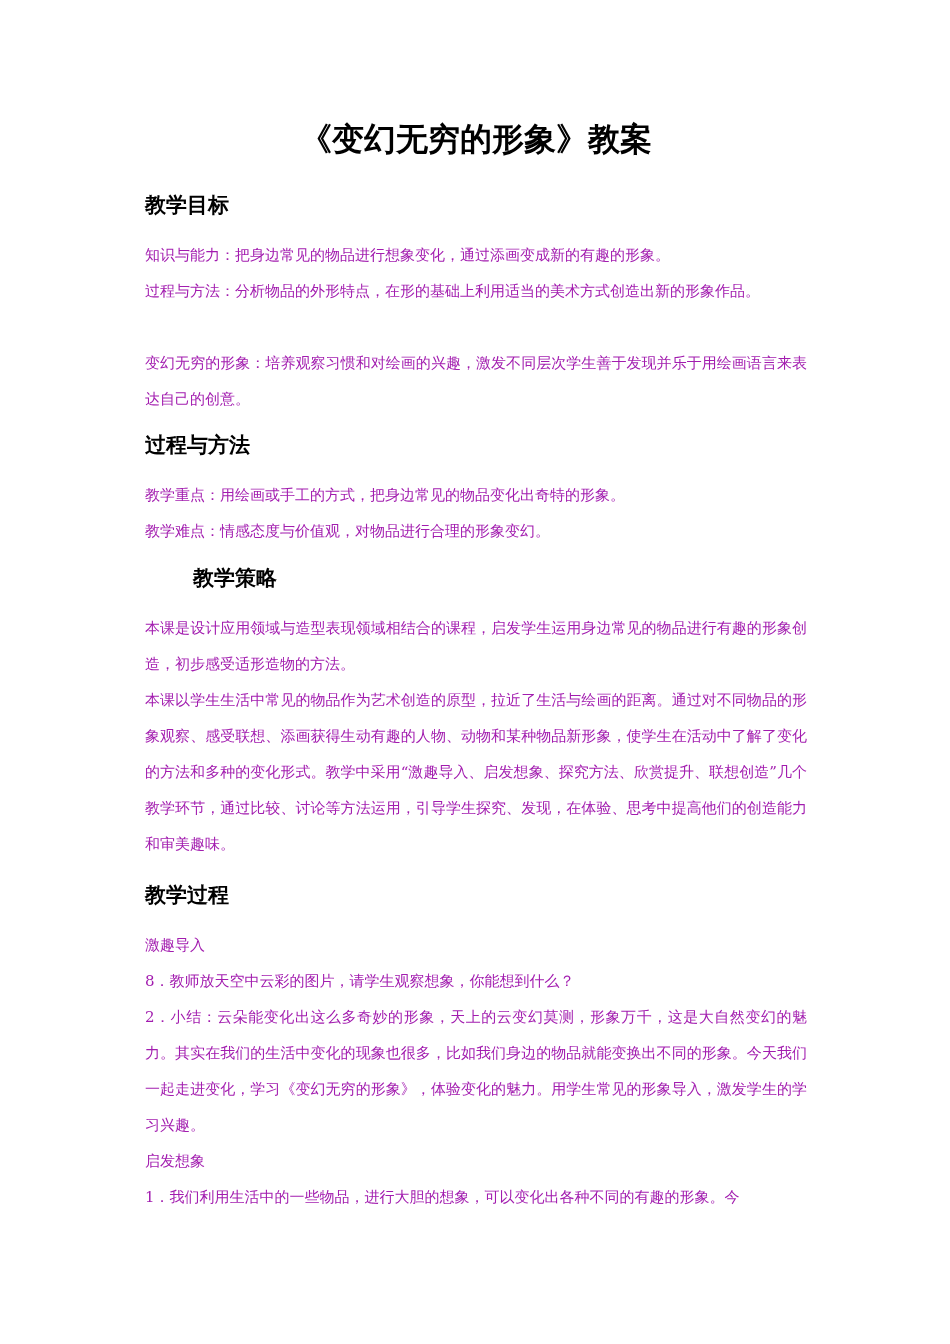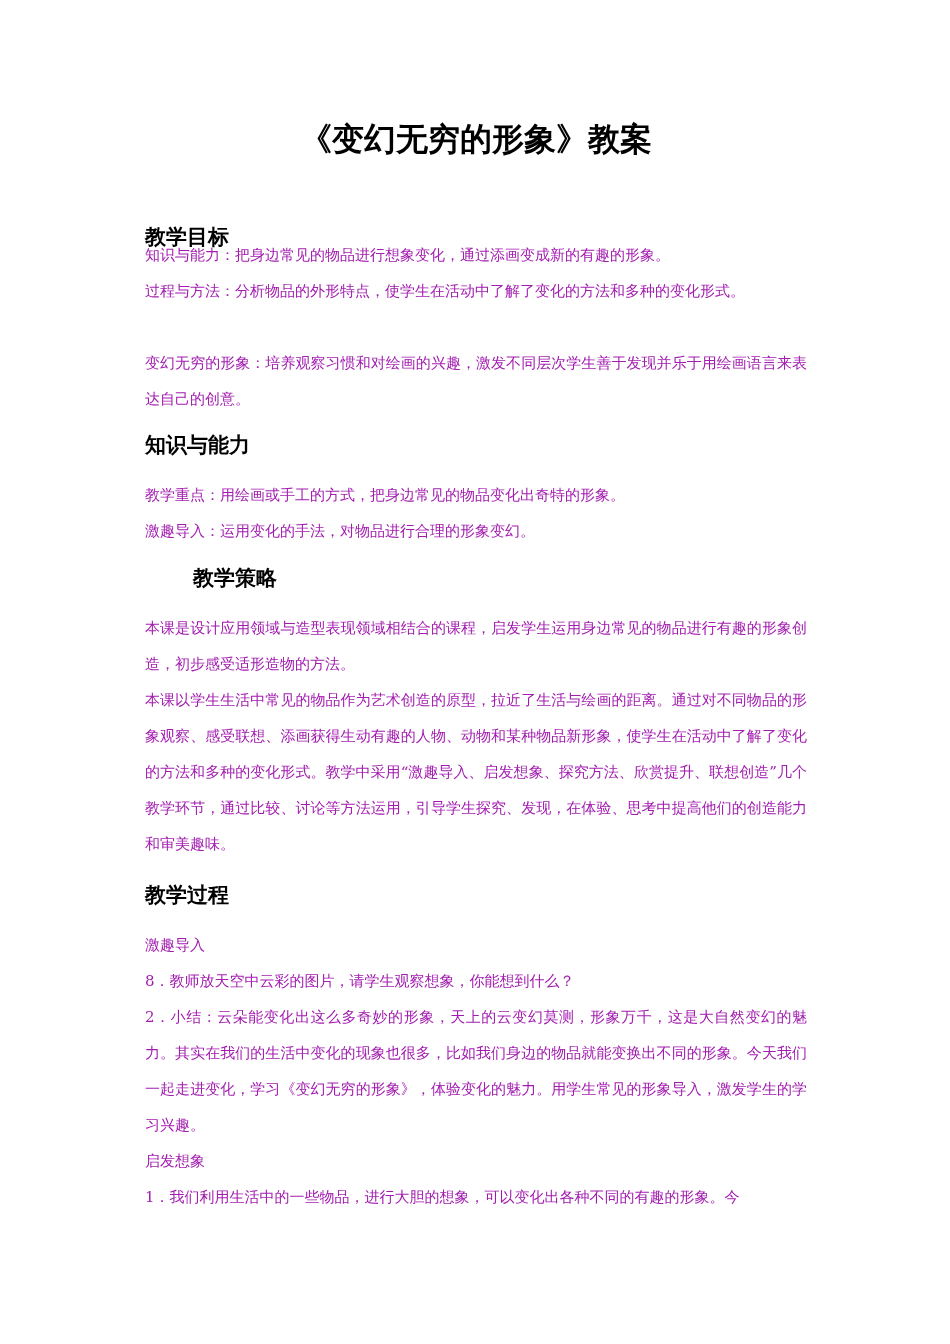--- a/index.html
+++ b/index.html
@@ -54,28 +54,28 @@
       margin: 0;
     }
   </style>
 </head>
 <body>
 
 <div class="page">
 
   <div class="title">《变幻无穷的形象》教案</div>
 
-  <h2 class="h2" style="top:190px;margin-top:32px;">教学目标</h2>
+  <h2 class="h2" style="top:190px;">教学目标</h2>
   <p class="para" style="top:237px;">知识与能力：把身边常见的物品进行想象变化，通过添画变成新的有趣的形象。</p>
-  <p class="para" style="top:273px;">过程与方法：分析物品的外形特点，使学生在活动中了解了变化的方法和多种的变化形式。</p>
+  <p class="para" style="top:273px;">过程与方法：分析物品的外形特点，在形的基础上利用适当的美术方式创造出新的形象作品。</p>
   <p class="para" style="top:345px;">变幻无穷的形象：培养观察习惯和对绘画的兴趣，激发不同层次学生善于发现并乐于用绘画语言来表达自己的创意。</p>
 
-  <h2 class="h2" style="top:430px;">知识与能力</h2>
+  <h2 class="h2" style="top:430px;">过程与方法</h2>
   <p class="para" style="top:477px;">教学重点：用绘画或手工的方式，把身边常见的物品变化出奇特的形象。</p>
-  <p class="para" style="top:513px;">激趣导入：运用变化的手法，对物品进行合理的形象变幻。</p>
+  <p class="para" style="top:513px;">教学难点：情感态度与价值观，对物品进行合理的形象变幻。</p>
 
   <h2 class="h2" style="top:563px;margin-left:48px;">教学策略</h2>
   <p class="para" style="top:610px;">本课是设计应用领域与造型表现领域相结合的课程，启发学生运用身边常见的物品进行有趣的形象创造，初步感受适形造物的方法。</p>
   <p class="para" style="top:682px;">本课以学生生活中常见的物品作为艺术创造的原型，拉近了生活与绘画的距离。通过对不同物品的形象观察、感受联想、添画获得生动有趣的人物、动物和某种物品新形象，使学生在活动中了解了变化的方法和多种的变化形式。教学中采用“激趣导入、启发想象、探究方法、欣赏提升、联想创造”几个教学环节，通过比较、讨论等方法运用，引导学生探究、发现，在体验、思考中提高他们的创造能力和审美趣味。</p>
 
   <h2 class="h2" style="top:880px;">教学过程</h2>
   <p class="para" style="top:927px;">激趣导入</p>
   <p class="para" style="top:963px;">8．教师放天空中云彩的图片，请学生观察想象，你能想到什么？</p>
   <p class="para" style="top:999px;">2．小结：云朵能变化出这么多奇妙的形象，天上的云变幻莫测，形象万千，这是大自然变幻的魅力。其实在我们的生活中变化的现象也很多，比如我们身边的物品就能变换出不同的形象。今天我们一起走进变化，学习《变幻无穷的形象》，体验变化的魅力。用学生常见的形象导入，激发学生的学习兴趣。</p>
   <p class="para" style="top:1143px;">启发想象</p>

